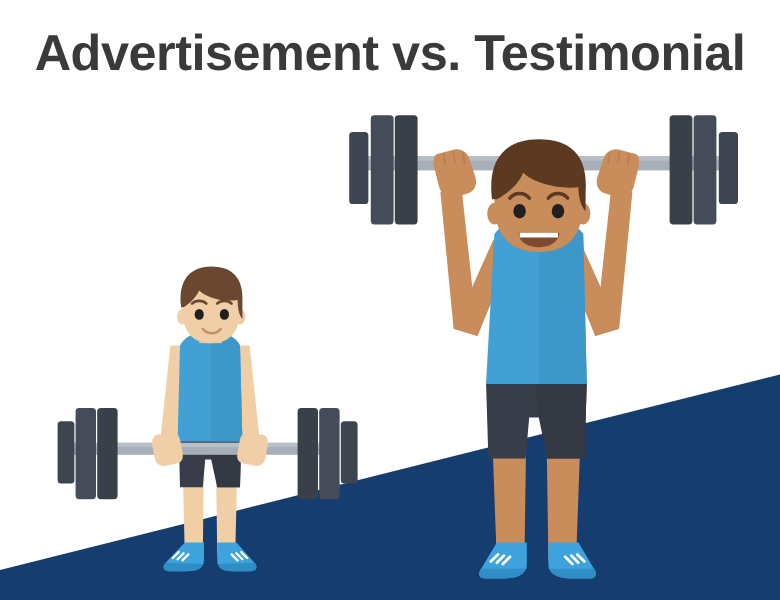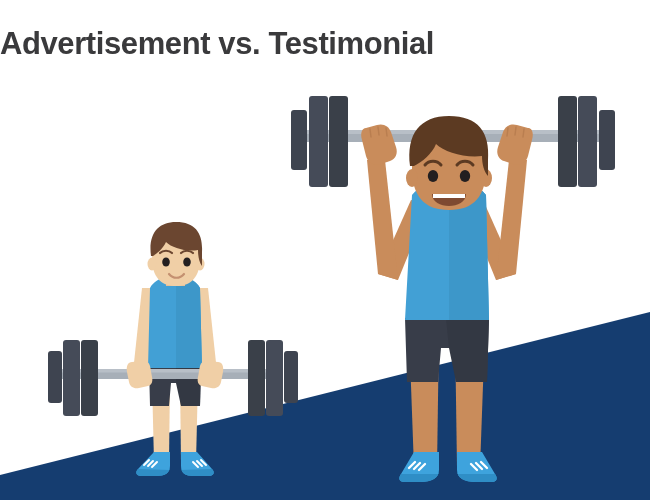--- a/index.html
+++ b/index.html
@@ -23,23 +23,23 @@
     top: 0;
     width: 650px;
     height: 500px;
     display: block;
   }
   #title {
     position: absolute;
     left: 0;
     top: 22px;
     width: 650px;
-    text-align: left;
+    text-align: center;
     font-family: "Liberation Sans", sans-serif;
-    font-size: 31px;
+    font-size: 42px;
     font-weight: bold;
     letter-spacing: -0.4px;
     color: #3a3a3c;
     line-height: 44px;
     white-space: nowrap;
     z-index: 5;
   }
 </style>
 </head>
 <body>

